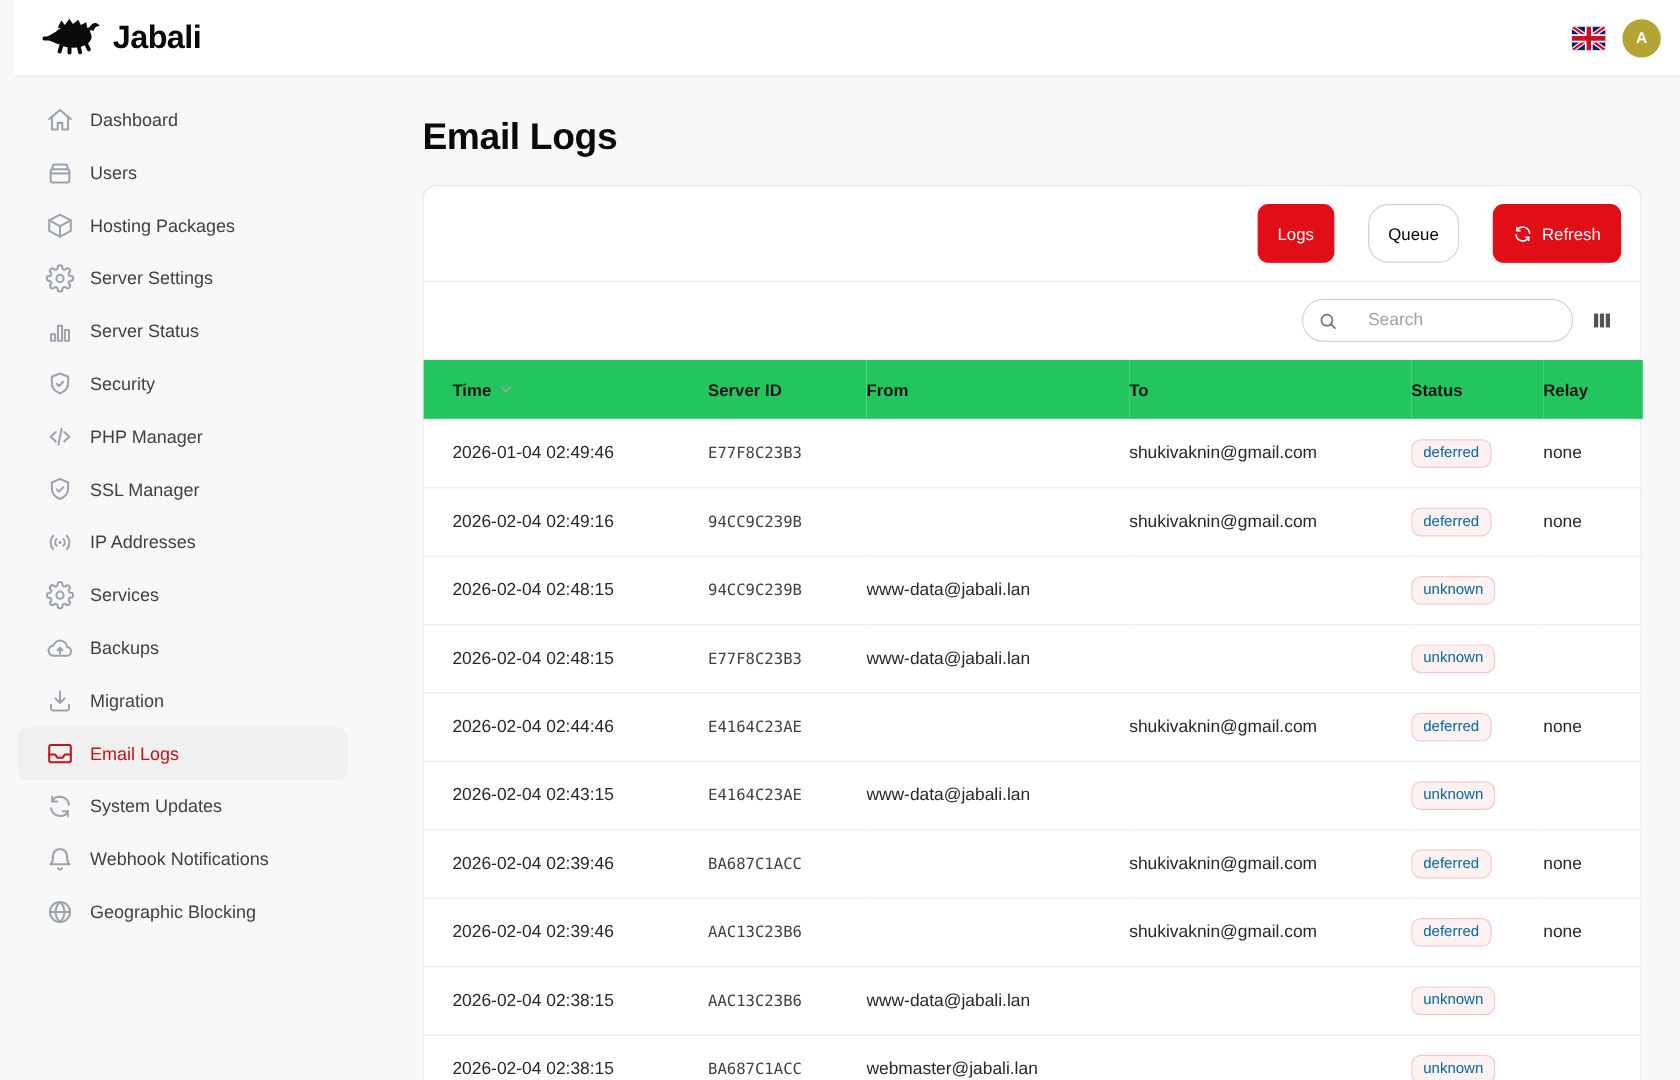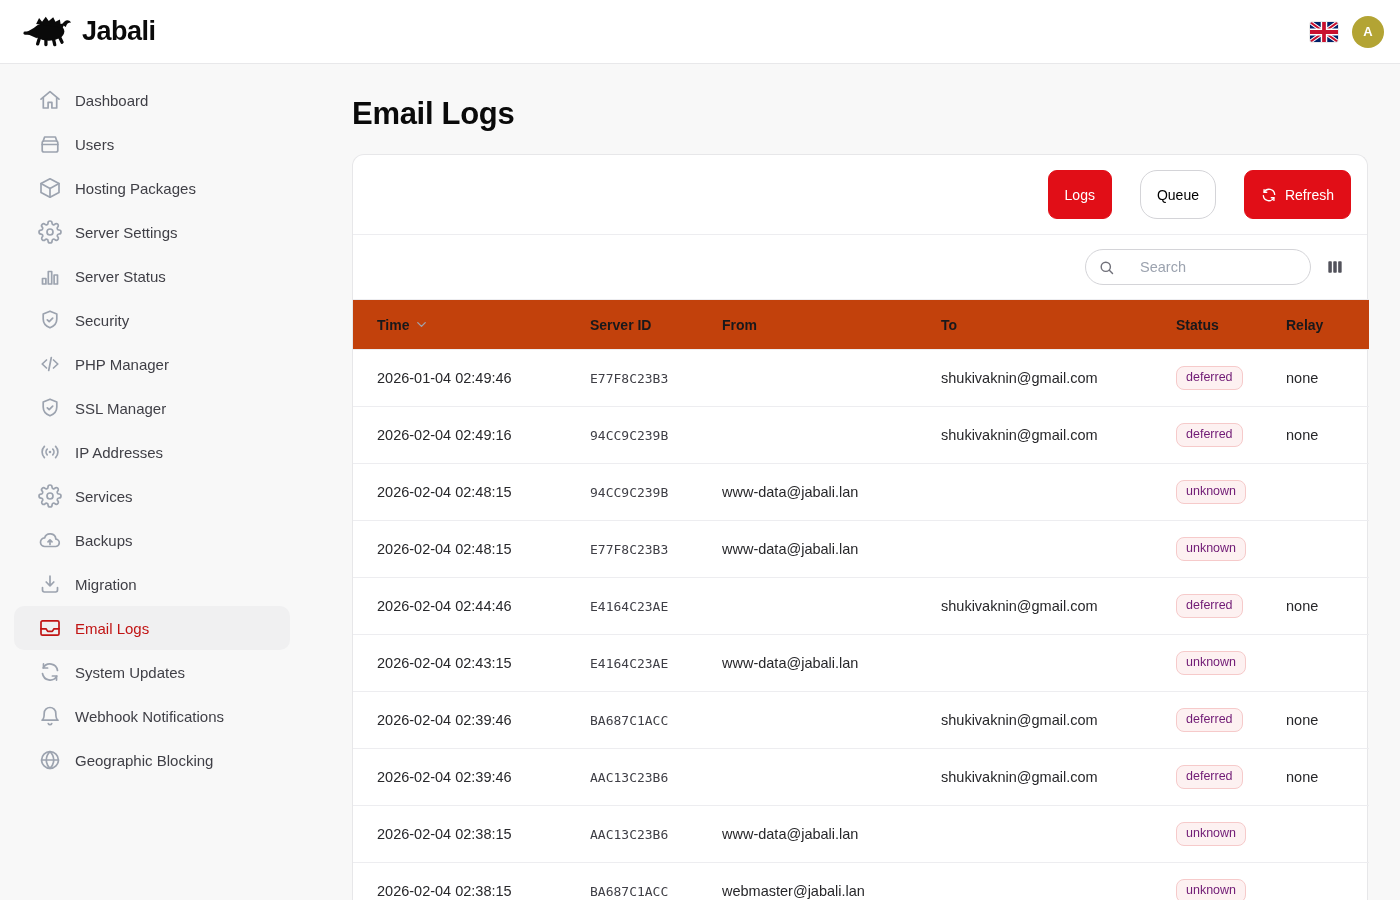--- a/index.html
+++ b/index.html
@@ -1,20 +1,20 @@
 <!DOCTYPE html>
 <html><head>
 <meta charset="utf-8">
 <style>
   * { margin:0; padding:0; box-sizing:border-box; }
   html,body { width:1400px; height:900px; overflow:hidden;
     font-family:"Liberation Sans", sans-serif; background:#f8f8f8; color:#18181b; }
 
   
-  .topbar { position:fixed; top:0; left:0; right:0; height:64px; background:#ffffff;
+  .topbar { position:fixed; top:0; left:12px; right:0; height:64px; background:#ffffff;
     border-bottom:1px solid #e8e8ea; display:flex; align-items:center;
     justify-content:space-between; padding:0 16px 0 22px; z-index:10; }
   .brand { display:flex; align-items:center; gap:8px; cursor:pointer; }
   .brand-name { font-size:27px; font-weight:800; color:#0a0a0a; letter-spacing:-0.5px; }
   .topbar-right { display:flex; align-items:center; gap:14px; }
   .flag-btn { width:28px; height:20px; border-radius:3px; overflow:hidden; display:block;
     box-shadow:0 0 0 1px rgba(0,0,0,.08); cursor:pointer; }
   .avatar { width:32px; height:32px; border-radius:50%; background:#b3a434; color:#fff;
     font-size:13px; font-weight:700; display:flex; align-items:center; justify-content:center;
     cursor:pointer; }
@@ -56,37 +56,37 @@
   .search-box svg { width:17px; height:17px; color:#71717a; flex:0 0 17px; }
   .search-box input { border:none; outline:none; flex:1; margin-left:25px; font-size:14.5px;
     font-family:inherit; color:#18181b; background:transparent; }
   .search-box input::placeholder { color:#9ca3af; }
   .columns-btn { background:none; border:none; cursor:pointer; color:#52525b;
     display:flex; align-items:center; }
   .columns-btn svg { width:20px; height:20px; }
 
   
   table { width:100%; border-collapse:collapse; table-layout:fixed; }
-  thead th { background:#c2410c; height:50px; text-align:left; font-size:14px;
+  thead th { background:#22c55e; height:50px; text-align:left; font-size:14px;
     font-weight:700; color:#18181b; border-top:1px solid #ededf0;
     border-bottom:1px solid #ededf0; }
   th .th-inner { display:flex; align-items:center; gap:5px; }
   th.sortable { cursor:pointer; }
   th .sort-icon { color:#a1a1aa; display:inline-flex; }
   th .sort-icon svg { width:15px; height:15px; }
   tbody td { height:57px; border-bottom:1px solid #ededf0; font-size:14.5px;
     color:#27272a; vertical-align:middle; white-space:nowrap; overflow:hidden; }
   td.mono { font-family:"DejaVu Sans Mono", monospace; font-size:13px; color:#3f3f46; }
   .col-time   { width:237px; } .pad-l { padding-left:24px; }
   .col-qid    { width:132px; }
   .col-from   { width:219px; }
   .col-to     { width:235px; }
   .col-status { width:110px; }
   .col-relay  { width:83px;  }
-  .badge { display:inline-block; font-size:12.5px; color:#701a75; background:#fdf1f1;
+  .badge { display:inline-block; font-size:12.5px; color:#0369a1; background:#fdf1f1;
     border:1px solid #f6caca; border-radius:8px; padding:3px 9px; line-height:1.25; }
 </style>
 </head>
 <body>
 
 <header class="topbar">
   <div class="brand">
     <span>
       <svg width="52" height="38" viewBox="0 0 70 50" aria-hidden="true">
         <g fill="#0a0a0a">

